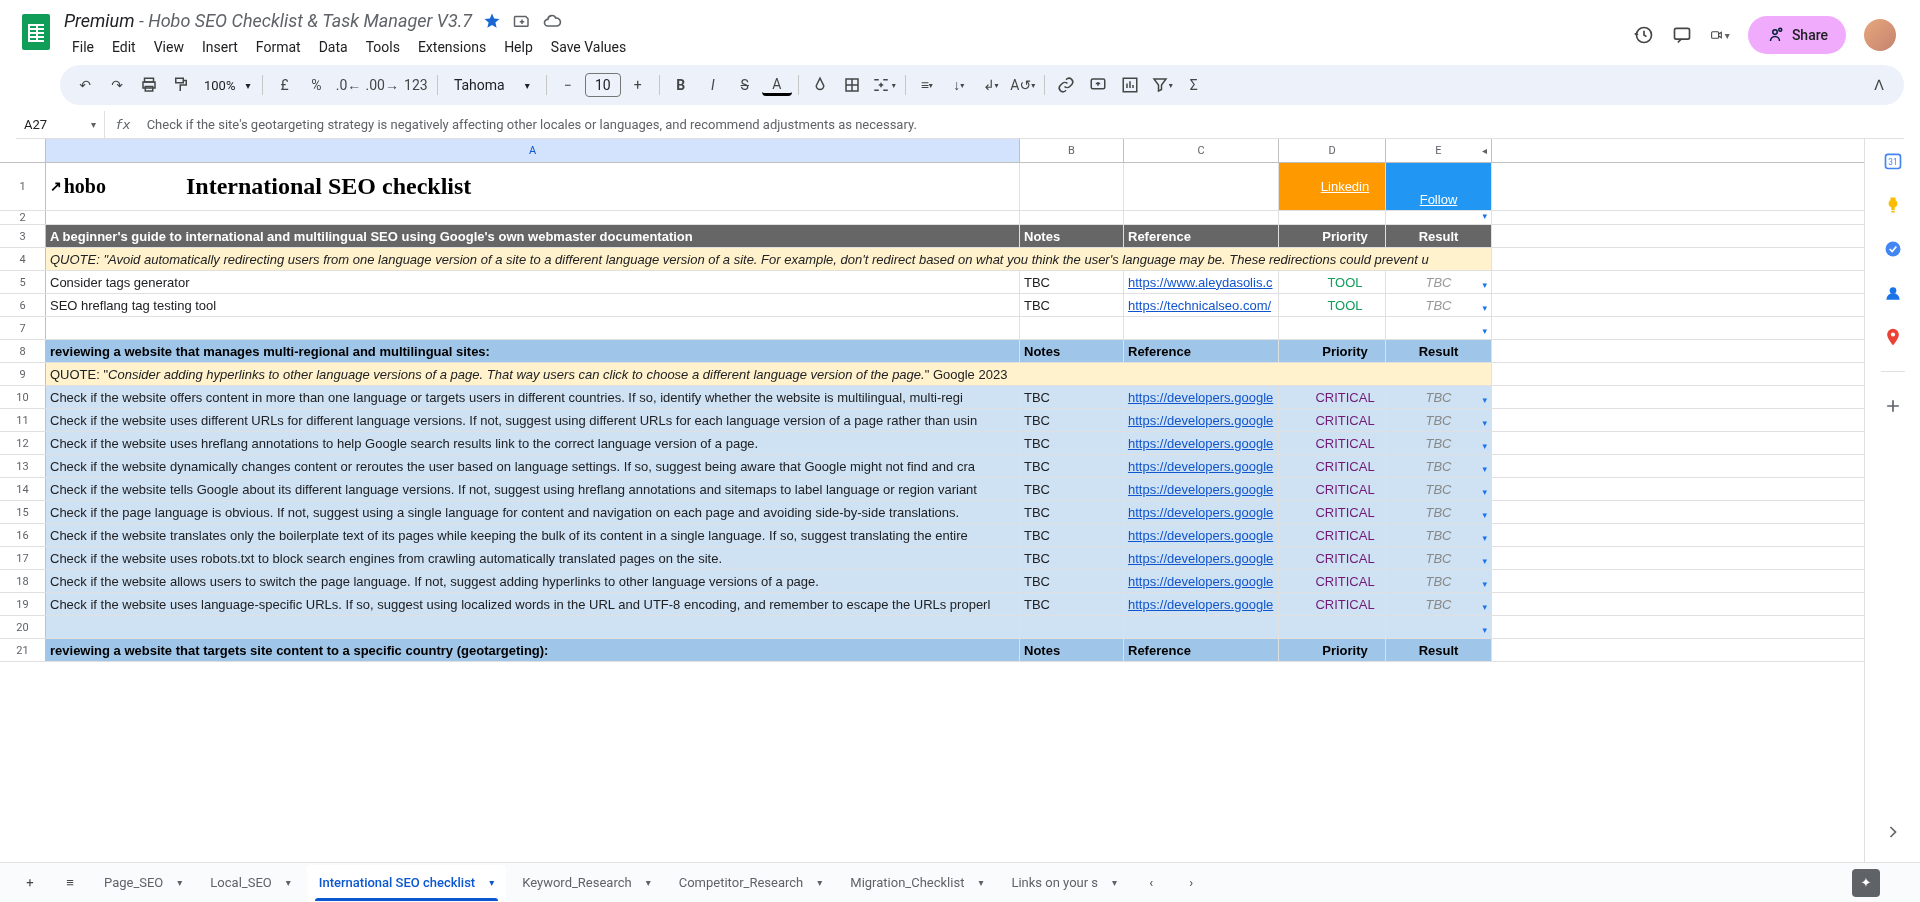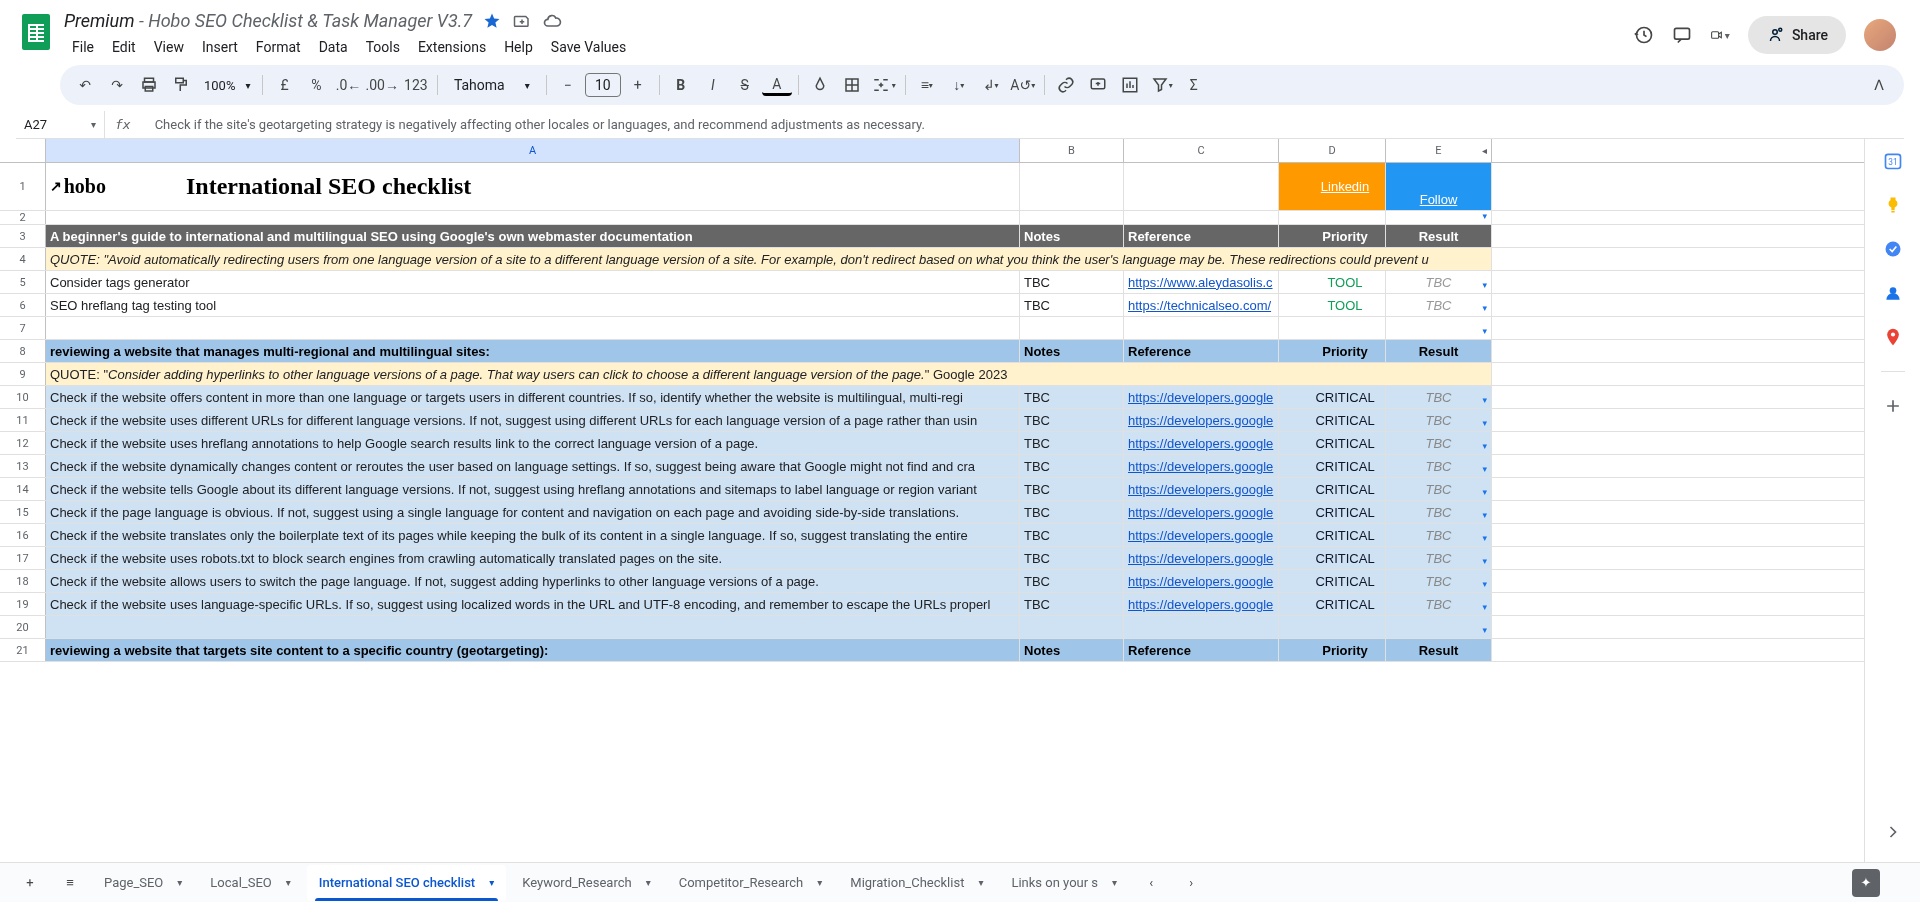--- a/index.html
+++ b/index.html
@@ -11,37 +11,37 @@
 .logo-box { width: 40px; height: 40px; display: flex; align-items: center; justify-content: center; margin-top: 4px; }
 .sheets-icon { width: 28px; height: 36px; background: #0f9d58; border-radius: 2px; position: relative; }
 .sheets-icon::before { content: ''; position: absolute; top: 10px; left: 6px; right: 6px; bottom: 8px; background: repeating-linear-gradient(#fff 0 2px, transparent 2px 4px), repeating-linear-gradient(90deg, #fff 0 2px, transparent 2px 50%); }
 .title-area { flex: 1; }
 .title-row { display: flex; align-items: center; gap: 10px; font-size: 18px; color: #202124; padding: 2px 0; font-style: italic; }
 .title-text { color: #5f6368; }
 .icon-sm { width: 20px; height: 20px; display: inline-flex; align-items: center; justify-content: center; color: #5f6368; cursor: pointer; }
 .menu-row { display: flex; gap: 2px; padding: 2px 0 6px 0; }
 .menu-item { padding: 4px 8px; font-size: 14px; color: #202124; cursor: pointer; border-radius: 4px; }
 .header-right { display: flex; align-items: center; gap: 18px; padding-right: 8px; margin-top: 8px; }
-.share-btn { display: flex; align-items: center; gap: 8px; background: #e5e5e5; border-radius: 40px; padding: 10px 18px; font-size: 14px; font-weight: 500; cursor: pointer; }
+.share-btn { display: flex; align-items: center; gap: 8px; background: #f0abfc; border-radius: 40px; padding: 10px 18px; font-size: 14px; font-weight: 500; cursor: pointer; }
 .avatar { width: 32px; height: 32px; border-radius: 50%; background: linear-gradient(135deg, #e8a87c, #c38370); }
 
 
 .toolbar-wrap { padding: 0 16px 0 60px; }
 .toolbar { display: flex; align-items: center; background: #edf2fa; border-radius: 24px; padding: 4px 10px; gap: 2px; height: 40px; }
 .tb-btn { min-width: 30px; height: 30px; display: inline-flex; align-items: center; justify-content: center; cursor: pointer; border-radius: 4px; color: #444746; font-size: 14px; }
 .tb-sep { width: 1px; height: 20px; background: #c7c7c7; margin: 0 4px; }
 .tb-zoom { display: flex; align-items: center; gap: 4px; padding: 0 6px; }
 .font-select { display: flex; align-items: center; gap: 20px; padding: 0 10px; font-size: 14px; }
 .font-size-box { border: 1px solid #747775; border-radius: 4px; width: 36px; height: 24px; display: inline-flex; align-items: center; justify-content: center; font-size: 14px; }
 
 
 .namebar { display: flex; align-items: center; border-bottom: 1px solid #e0e0e0; height: 28px; margin: 6px 16px 0 16px; }
 .name-box { width: 88px; padding: 0 8px; font-size: 13px; color: #202124; display: flex; align-items: center; justify-content: space-between; }
 .fx { padding: 0 10px; color: #5f6368; font-style: italic; font-family: monospace; border-left: 1px solid #e0e0e0; height: 100%; display: flex; align-items: center; }
-.formula-text { font-size: 13px; color: #5f6368; padding-left: 6px; margin-left: 8px; }
+.formula-text { font-size: 13px; color: #5f6368; padding-left: 6px; }
 
 
 .mainrow { display: flex; flex: 1; overflow: hidden; }
 .grid-wrap { flex: 1; display: flex; flex-direction: column; overflow: hidden; }
 .sidepanel { width: 56px; border-left: 1px solid #e0e0e0; display: flex; flex-direction: column; align-items: center; padding-top: 12px; gap: 24px; }
 .sidepanel .sp-icon { width: 20px; height: 20px; cursor: pointer; }
 
 
 .colheaders { display: flex; height: 24px; border-bottom: 1px solid #c0c0c0; background: #fff; font-size: 11px; color: #5f6368; }
 .rowhdr-corner { width: 46px; border-right: 1px solid #c0c0c0; background: #fff; }
@@ -74,21 +74,21 @@
 
 .row-headerband .cell { background: #666; color: #fff; font-weight: bold; }
 .row-headerband .cE::after { content: ''; }
 .row-quote .cell { background: #fff2cc; }
 .row-quote .cA { font-style: italic; }
 
 .row-section .cell { background: #9fc5e8; font-weight: bold; color: #000; }
 .row-section .cE::after { content: ''; }
 
 .row-item .cell { background: #cfe2f3; }
-.row-item .cD { color: #0f172a; font-weight: normal; }
+.row-item .cD { color: #701a75; font-weight: normal; }
 .row-item .cE { color: #888; }
 
 .row-white .cD { color: #0f9d58; font-weight: normal; }
 .row-white .cE { color: #999; }
 
 .linkcell { color: #1155cc; text-decoration: underline; cursor: pointer; }
 
 .hobo-logo { display: inline-flex; align-items: center; font-weight: bold; font-size: 20px; margin-right: 80px; }
 .hobo-logo::before { content: '↗'; margin-right: 2px; font-size: 14px; }
 

